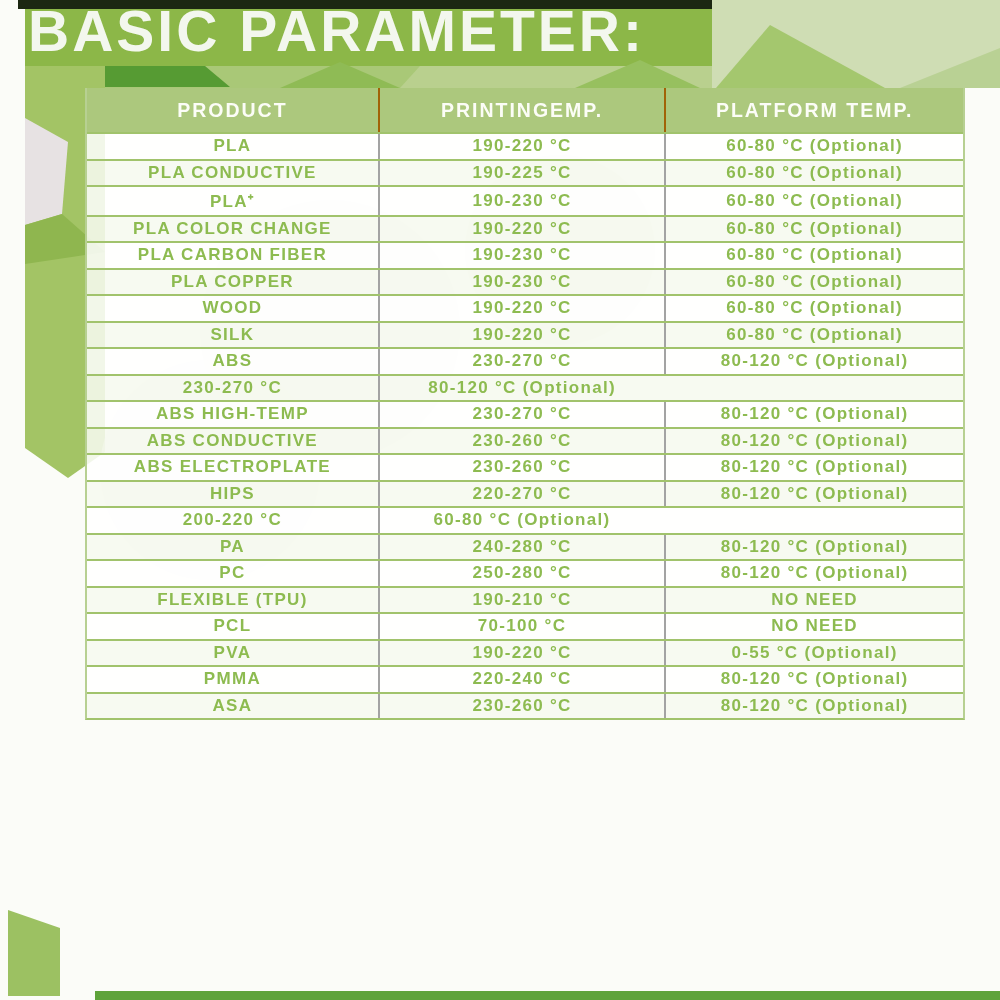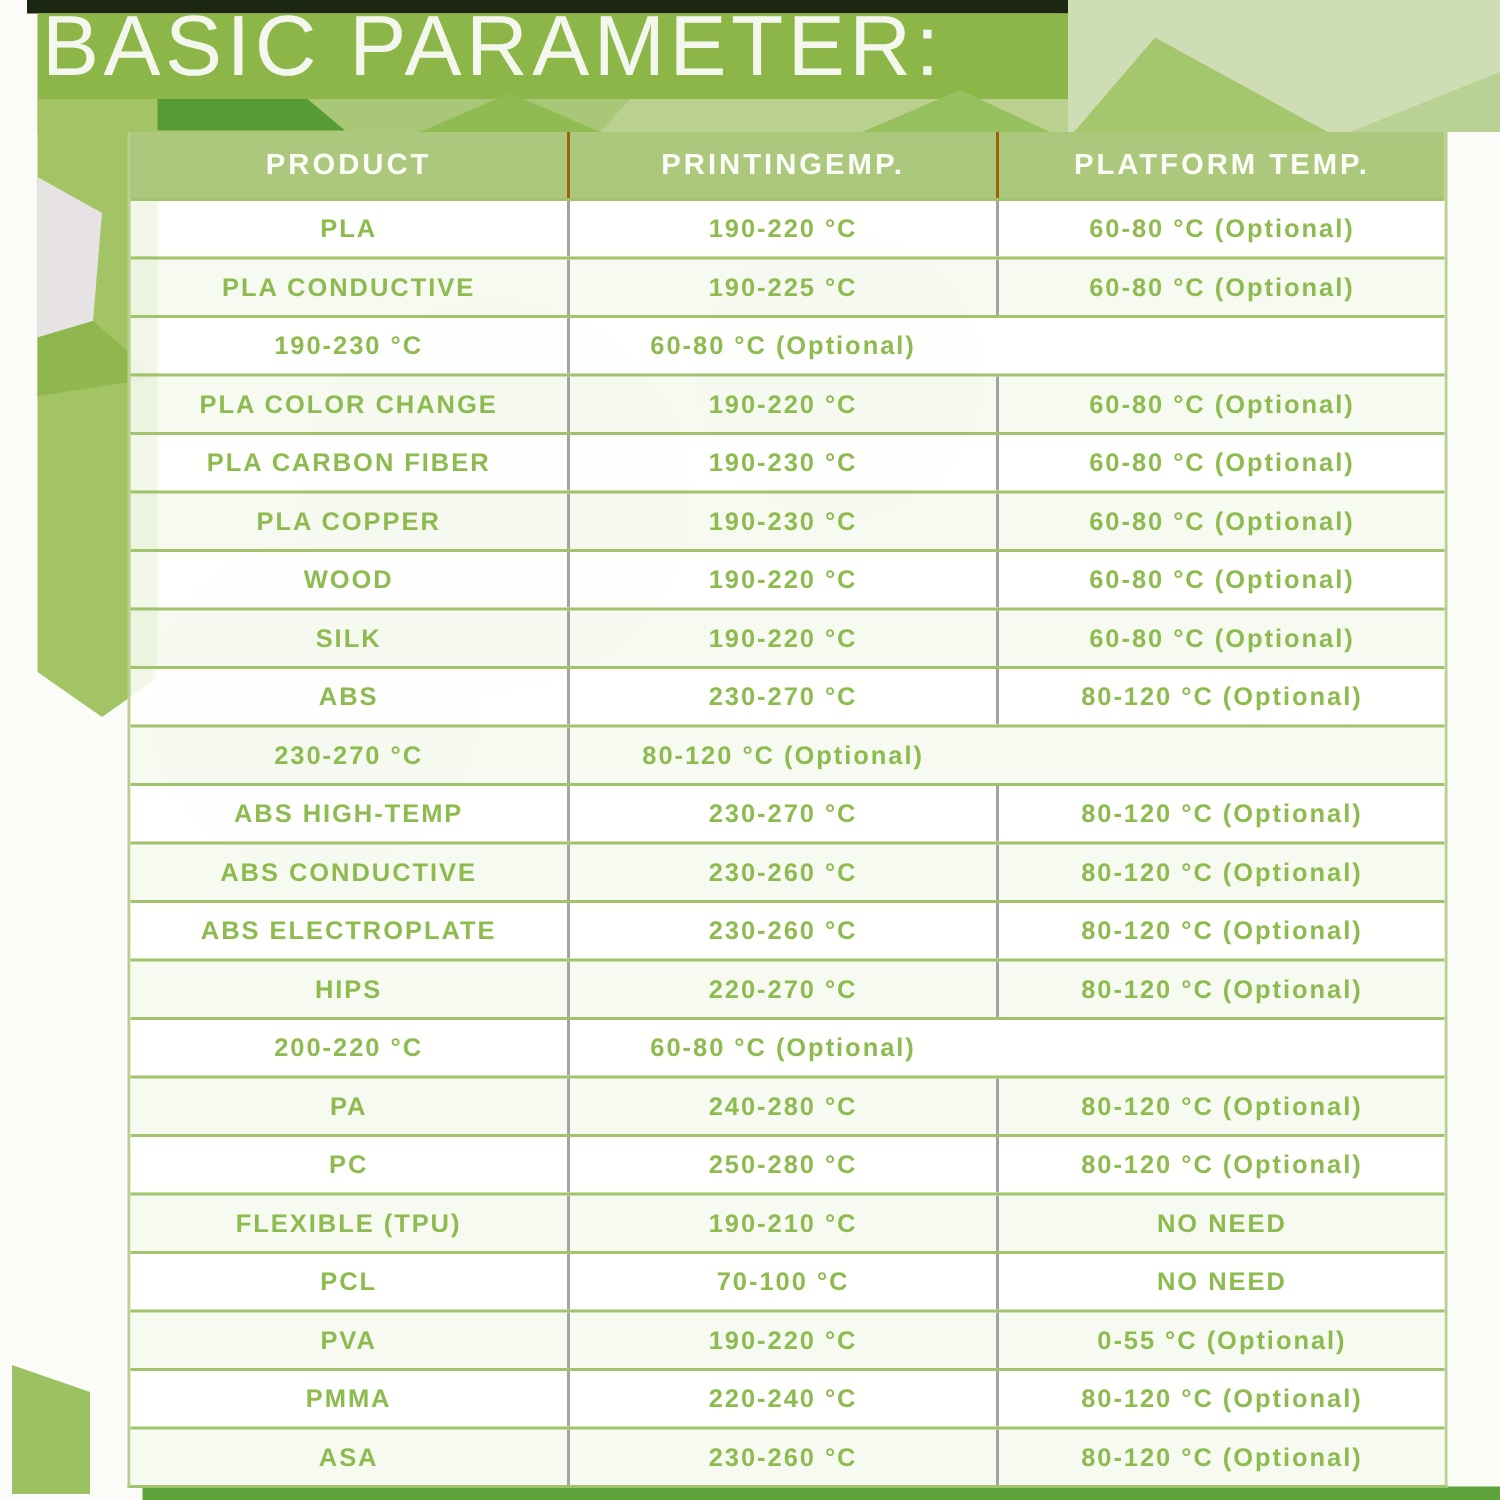--- a/index.html
+++ b/index.html
@@ -4,25 +4,25 @@
 <style>
   html,body{margin:0;padding:0;background:#ffffff;}
   .stage{
     position:relative;width:1000px;height:1000px;overflow:hidden;
     background:#fbfcf8;
     font-family:"Liberation Sans", sans-serif;
   }
   .bg-art{position:absolute;left:0;top:0;width:1000px;height:1000px;}
   .title{
     position:absolute;left:28px;top:2px;margin:0;
-    font-size:57px;font-weight:400;letter-spacing:3px;line-height:1.05;
+    font-size:57px;font-weight:700;letter-spacing:3px;line-height:1.05;
     color:#f3f7ee;white-space:nowrap;
   }
   .tbl{
-    position:absolute;left:85px;top:88px;width:880px;height:904px;
+    position:absolute;left:85px;top:88px;width:880px;height:632px;
     display:flex;flex-direction:column;
     border-left:2px solid #b7d092;border-right:2px solid #b7d092;
     border-bottom:2px solid #a1c36c;box-sizing:border-box;
   }
   .thead{
     display:grid;grid-template-columns:33.2% 32.7% 34.1%;
     height:44px;flex:0 0 44px;background:#acc87d;
   }
   .th{
     display:flex;align-items:center;justify-content:center;
@@ -90,20 +90,21 @@
         <div class="td">PLA</div>
         <div class="td">190-220 °C</div>
         <div class="td">60-80 °C (Optional)</div>
       </div>
     <div class="tr">
         <div class="td">PLA CONDUCTIVE</div>
         <div class="td">190-225 °C</div>
         <div class="td">60-80 °C (Optional)</div>
       </div>
     <div class="tr">
+        <div class="td">PLA⁺</div>
         <div class="td">190-230 °C</div>
         <div class="td">60-80 °C (Optional)</div>
       </div>
     <div class="tr">
         <div class="td">PLA COLOR CHANGE</div>
         <div class="td">190-220 °C</div>
         <div class="td">60-80 °C (Optional)</div>
       </div>
     <div class="tr">
         <div class="td">PLA CARBON FIBER</div>

